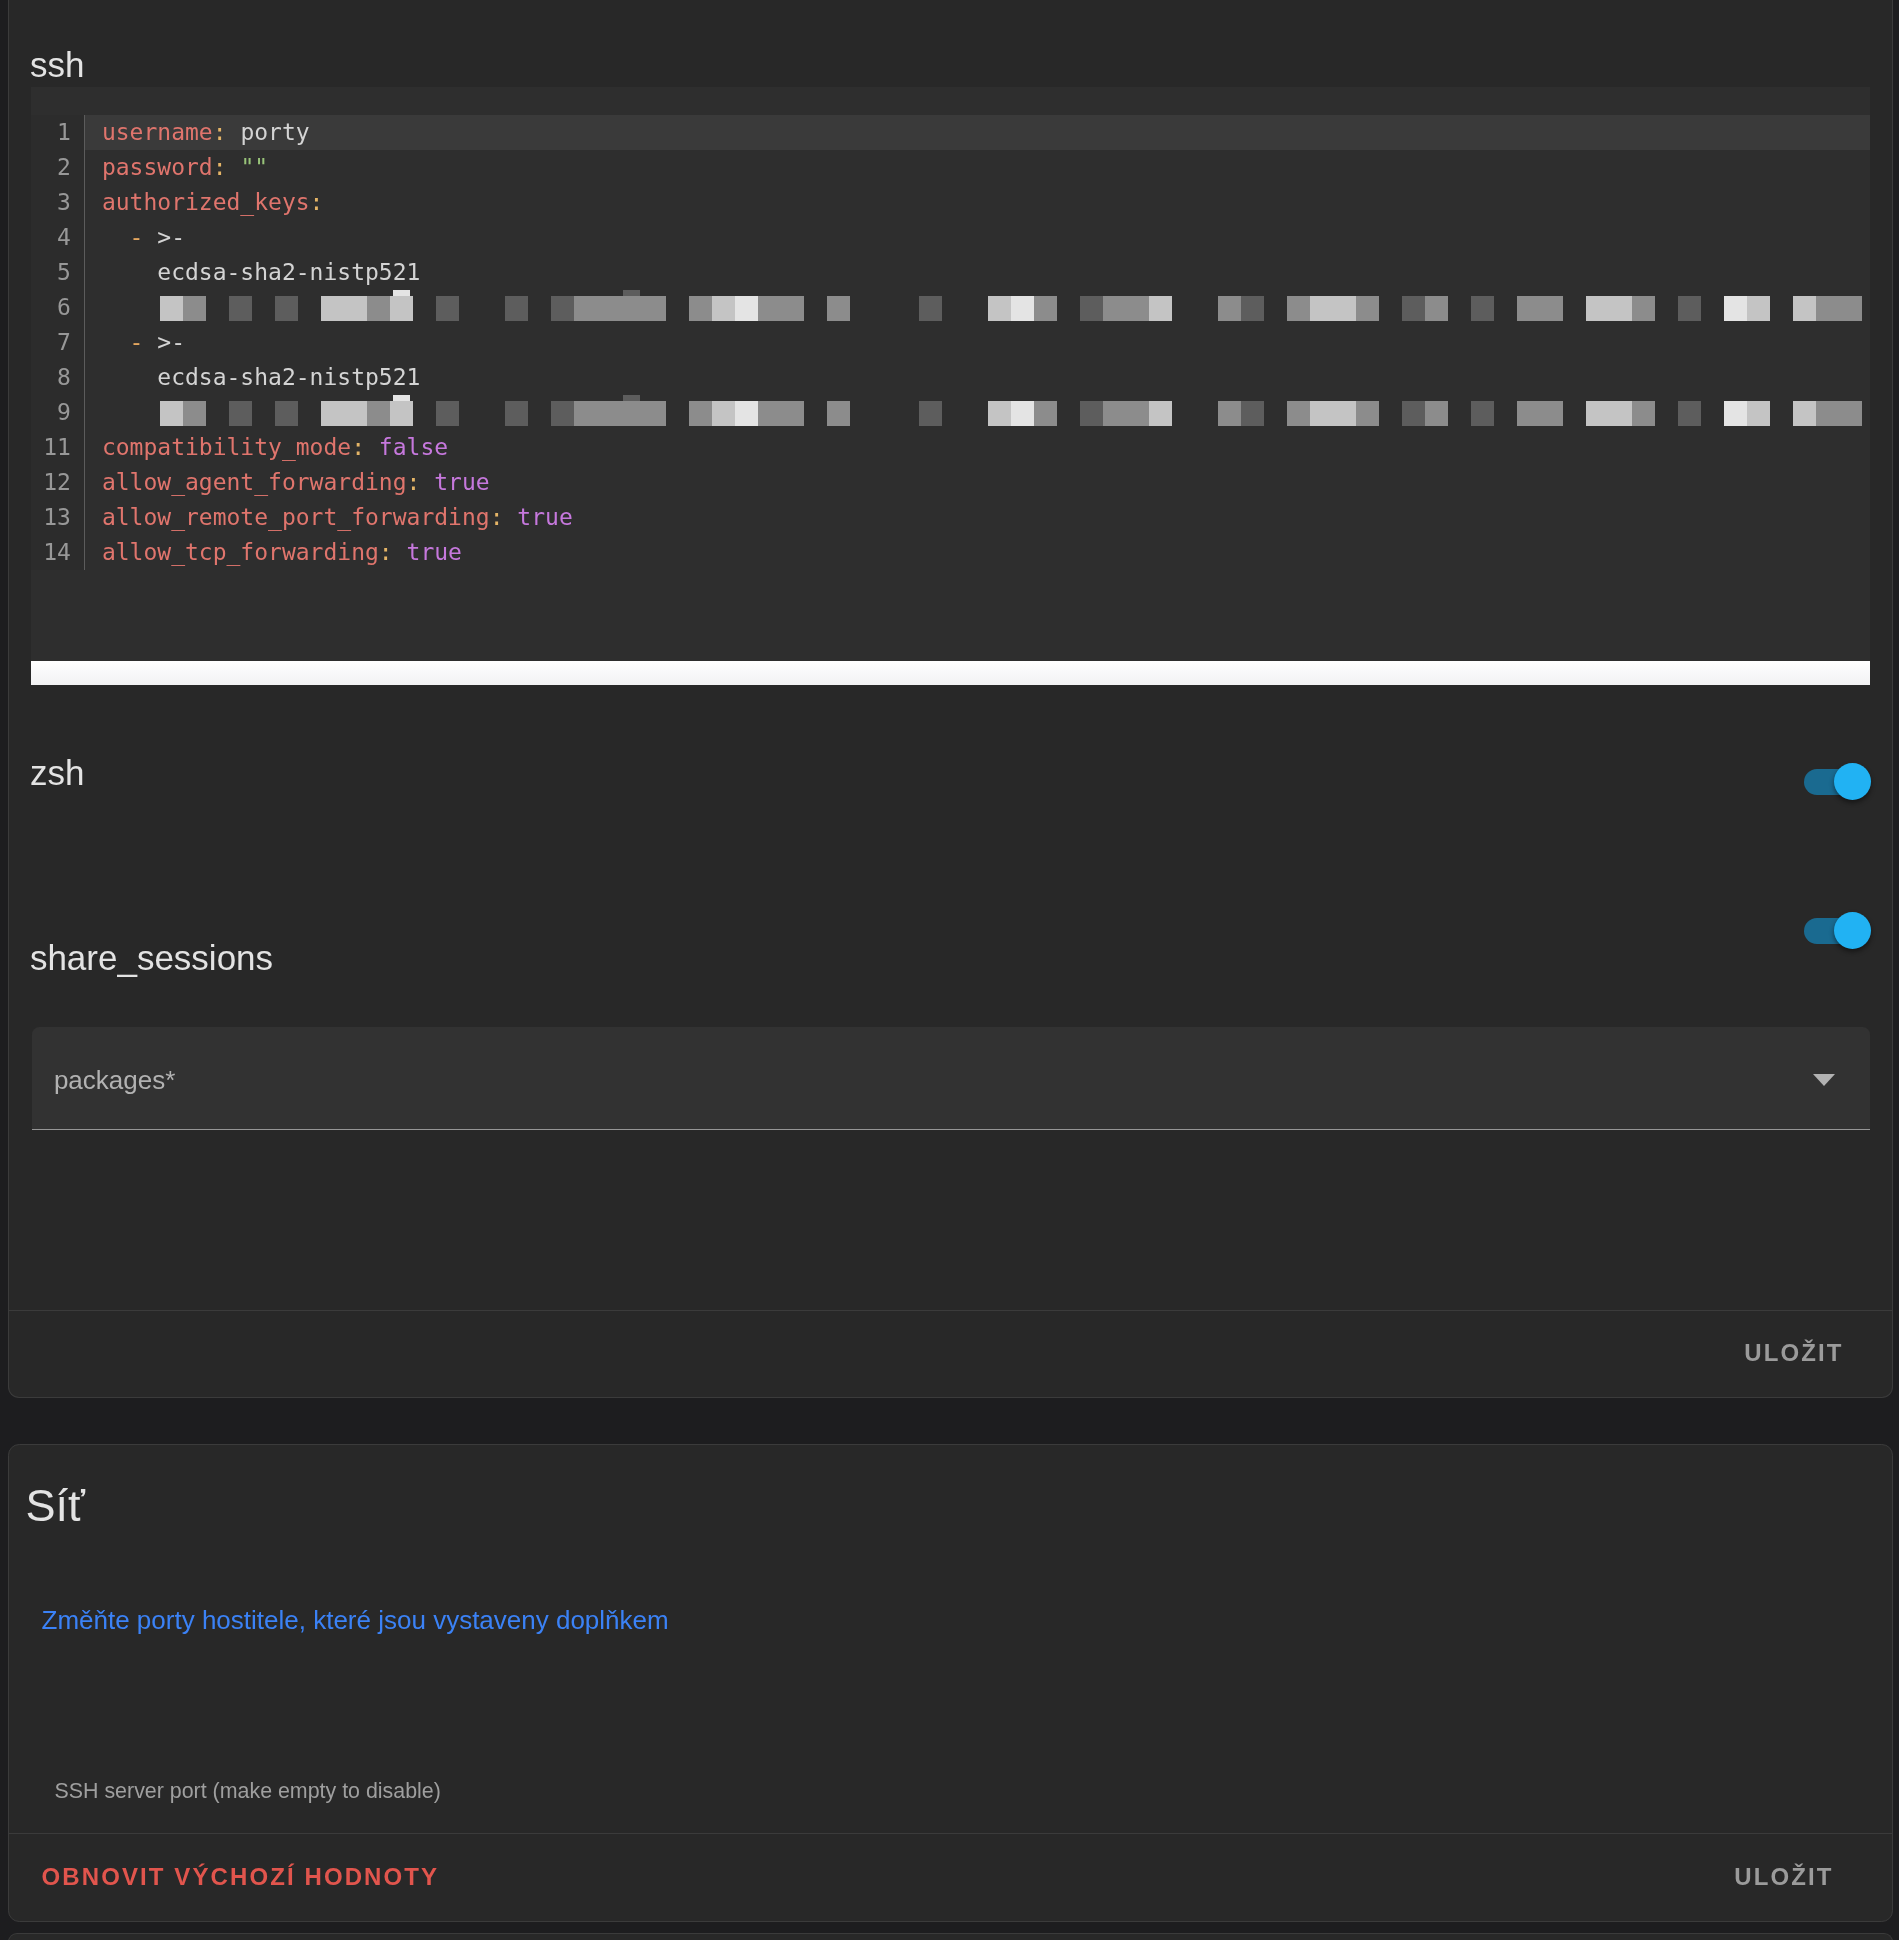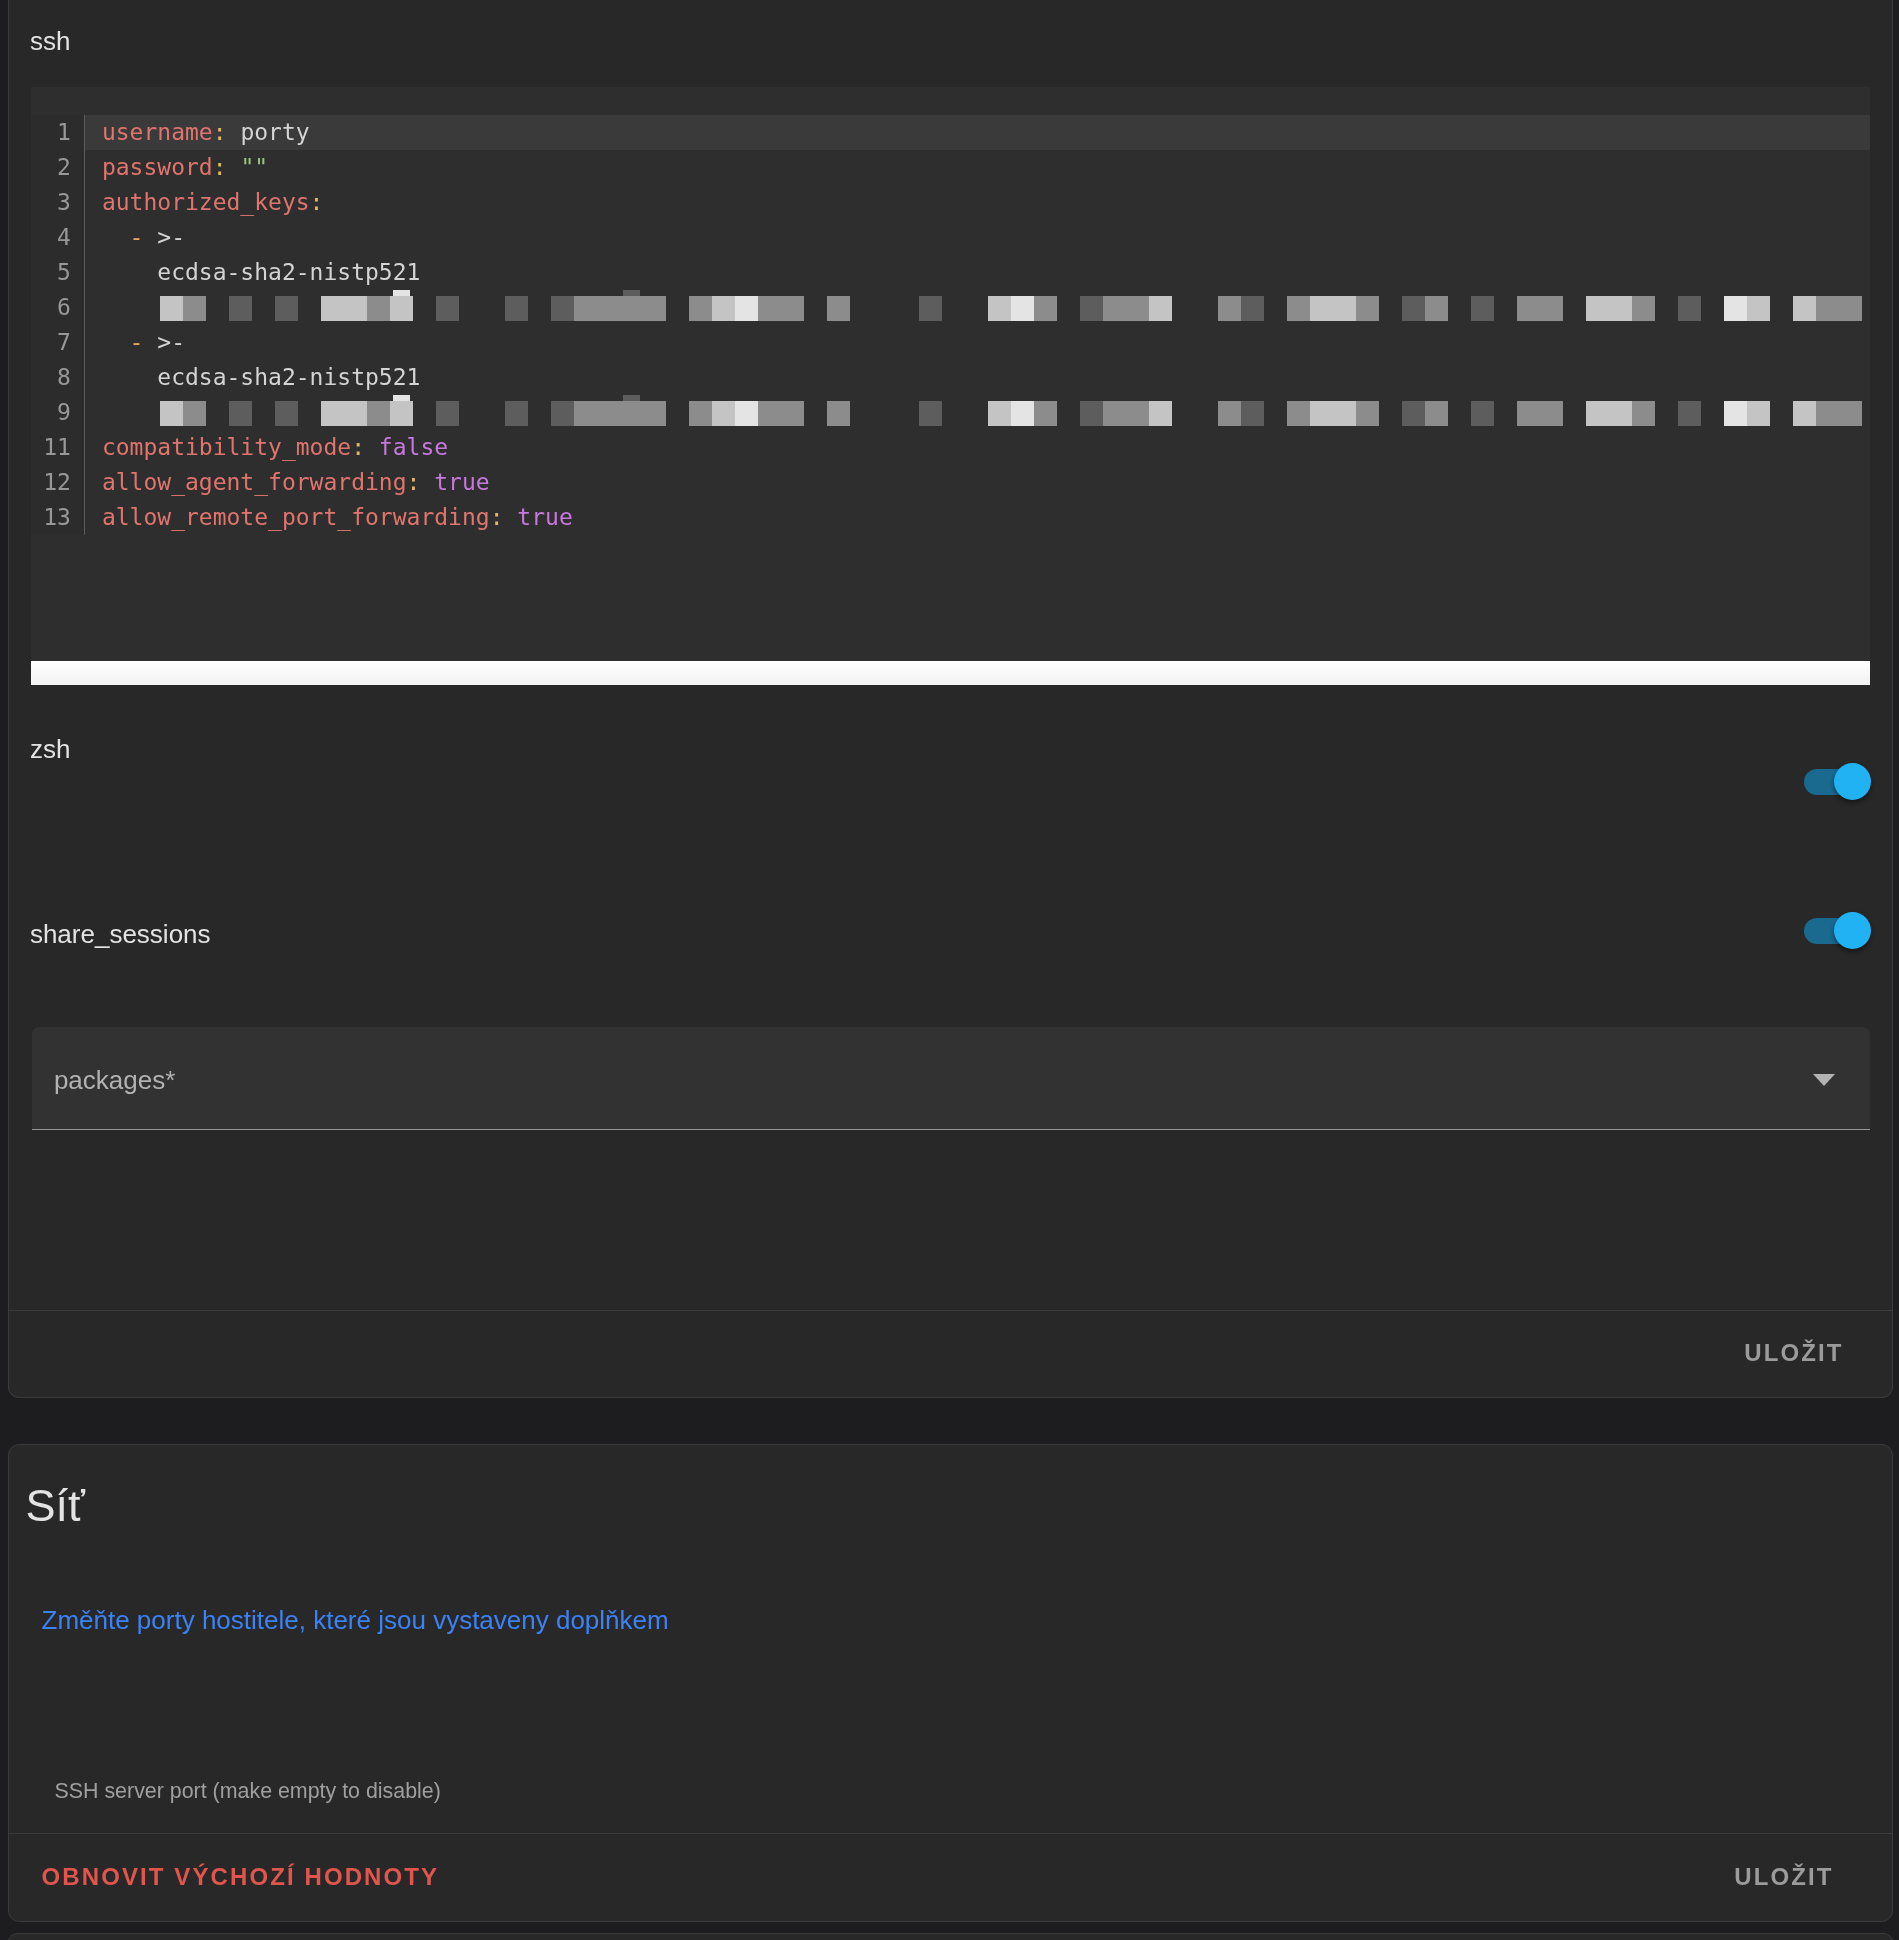--- a/index.html
+++ b/index.html
@@ -7,21 +7,21 @@
               font-family:"Liberation Sans", sans-serif; }
   .card { position:absolute; left:7.5px; width:1885px; background:#282828;
           border:0.9px solid #3b3b3b; }
   #config-card { top:0; height:1398px; border-top:none;
                  border-radius:0 0 11.2px 11.2px; }
   #network-card { top:1444px; height:478px; border-radius:11.2px; }
   #next-card-strip { position:absolute; left:7.5px; top:1933px; width:1885px; height:9.3px;
                      background:#282828; border:0.9px solid #3b3b3b; border-bottom:none;
                      border-radius:11.2px 11.2px 0 0; }
 
-  .field-label-sm { position:absolute; left:21.4px; color:#e3e3e3; font-size:26px; }
+  .field-label-sm { position:absolute; left:21.4px; color:#e3e3e3; font-size:35px;margin-top:19px; }
 
   
   #yaml-editor { position:absolute; left:22.4px; top:87px; width:1839px; height:598px;
                  background:#2e2e2e; display:flex; flex-direction:column; }
   .cm-scroller { flex:1; overflow:hidden; position:relative; padding-top:28px; }
   .cm-line-row { display:flex; height:35px; align-items:center; }
   .cm-gutter-cell { width:54px; flex:0 0 54px; text-align:right; padding-right:13px;
                     color:#989898; font:23px/35px "DejaVu Sans Mono", monospace;
                     border-right:1.9px solid #5c5c5c; align-self:stretch; background:#2c2c2c; }
   .cm-content-cell { flex:1; padding-left:17px; white-space:pre;
@@ -134,20 +134,24 @@
           <div class="cm-content-cell"><span class="tk-key">compatibility_mode</span><span class="tk-colon">:</span><span class="tk-val"> </span><span class="tk-bool">false</span></div>
         </div>
         <div class="cm-line-row">
           <div class="cm-gutter-cell">12</div>
           <div class="cm-content-cell"><span class="tk-key">allow_agent_forwarding</span><span class="tk-colon">:</span><span class="tk-val"> </span><span class="tk-bool">true</span></div>
         </div>
         <div class="cm-line-row">
           <div class="cm-gutter-cell">13</div>
           <div class="cm-content-cell"><span class="tk-key">allow_remote_port_forwarding</span><span class="tk-colon">:</span><span class="tk-val"> </span><span class="tk-bool">true</span></div>
         </div>
+        <div class="cm-line-row">
+          <div class="cm-gutter-cell">14</div>
+          <div class="cm-content-cell"><span class="tk-key">allow_tcp_forwarding</span><span class="tk-colon">:</span><span class="tk-val"> </span><span class="tk-bool">true</span></div>
+        </div>
       </div>
     <div id="editor-hscrollbar"></div>
   </div>
 
   <div class="field-label-sm" style="top:734px">zsh</div>
   <div class="switch" style="top:763px">
     <div class="track"></div>
     <div class="thumb"></div>
   </div>
 

